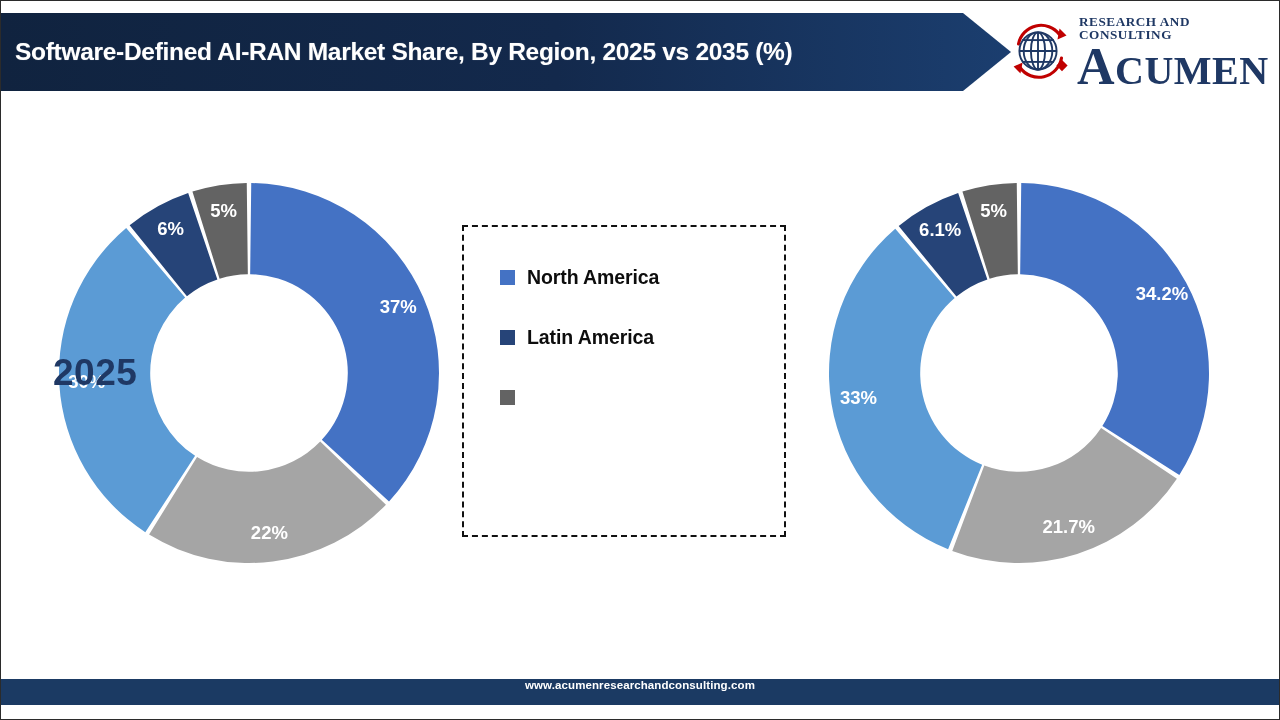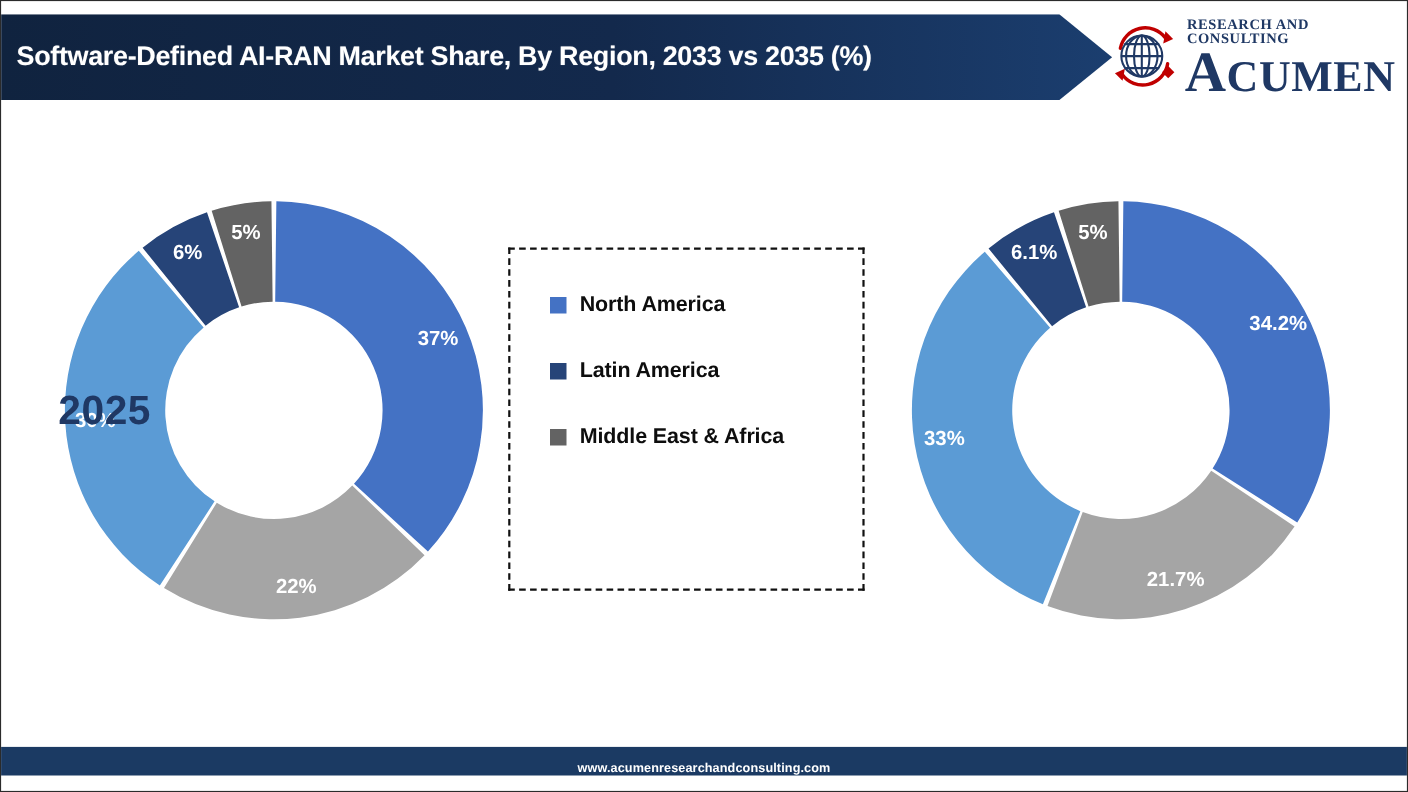--- a/index.html
+++ b/index.html
@@ -112,21 +112,21 @@
     white-space: nowrap;
     letter-spacing: -0.1px;
   }
 
   
   #footer-band {
     position: absolute;
     left: 0; bottom: 14px;
     width: 1278px; height: 26px;
     background: #1B3A63;
-    display: flex; align-items: flex-end; justify-content: center; margin-top: 33px;
+    display: flex; align-items: flex-start; justify-content: center; margin-top: 33px;
   }
   #footer-url {
     color: #ffffff;
     font-size: 11.5px;
     font-weight: bold;
     letter-spacing: 0.1px;
   }
 </style>
 </head>
 <body>
@@ -138,21 +138,21 @@
       <defs>
         <linearGradient id="hdrGrad" x1="0" y1="0" x2="1" y2="0">
           <stop offset="0%" stop-color="#10233F"></stop>
           <stop offset="55%" stop-color="#13294C"></stop>
           <stop offset="100%" stop-color="#1B3E6F"></stop>
         </linearGradient>
       </defs>
       <polygon points="0,0 962,0 1010,39 962,78 0,78" fill="url(#hdrGrad)"></polygon>
     </svg>
   </div>
-  <div id="header-title">Software-Defined AI-RAN Market Share, By Region, 2033 vs 2035 (%)</div>
+  <div id="header-title">Software-Defined AI-RAN Market Share, By Region, 2025 vs 2035 (%)</div>
 
   <div id="logo">
     <span id="logo-globe">
       <svg width="62" height="62" viewBox="0 0 62 62">
         <g fill="none" stroke="#C00000" stroke-width="3.1" stroke-linecap="round">
           <path d="M50.5 14.5 A23 23 0 0 0 9.5 24"></path>
           <path d="M11 47.5 A23 23 0 0 0 52.5 38"></path>
         </g>
         <polygon points="50.5,8.5 57.5,15.5 48.5,19.5" fill="#C00000"></polygon>
         <polygon points="11.5,53.5 4.6,46.5 13.6,42.5" fill="#C00000"></polygon>
@@ -194,21 +194,20 @@
     <div class="legend-item">
       <span class="legend-swatch" style="background: rgb(68, 114, 196);"></span>
       <span class="legend-label">North America</span>
     </div>
     <div class="legend-item">
       <span class="legend-swatch" style="background: rgb(38, 68, 120);"></span>
       <span class="legend-label">Latin America</span>
     </div>
     <div class="legend-item">
       <span class="legend-swatch" style="background: rgb(99, 99, 99);"></span>
-      <span class="legend-label">Middle East &amp; Africa</span>
     </div>
   </div>
 
   <div class="donut-wrap" id="donut-2035">
     <svg width="392" height="392" viewBox="0 0 392 392">
         <path d="M 198.23833298798232 6.013185022131324 A 190 190 0 0 1 356.3422972730057 297.9330550175705 L 279.377994581963 249.00518860913667 A 98.8 98.8 0 0 0 197.1639331537508 97.20685621150828 Z" fill="#4472C4"></path>
         <text x="339.01200468939203" y="118.54461855544639" class="slice-label">34.2%</text>
         <path d="M 353.896272291521 301.68238829834354 A 190 190 0 0 1 129.25874245302458 373.8921148928425 L 161.29454607557278 288.5038997442781 A 98.8 98.8 0 0 0 278.1060615915909 250.95484191513864 Z" fill="#A5A5A5"></path>
         <text x="245.77233572553772" y="350.83696004644486" class="slice-label">21.7%</text>
         <path d="M 125.08617141670331 372.27032908478617 A 190 190 0 0 1 72.26479742969585 51.81401023370614 L 131.65769466344184 121.0232853215272 A 98.8 98.8 0 0 0 159.1248091366857 287.6605711240888 Z" fill="#5B9BD5"></path>

